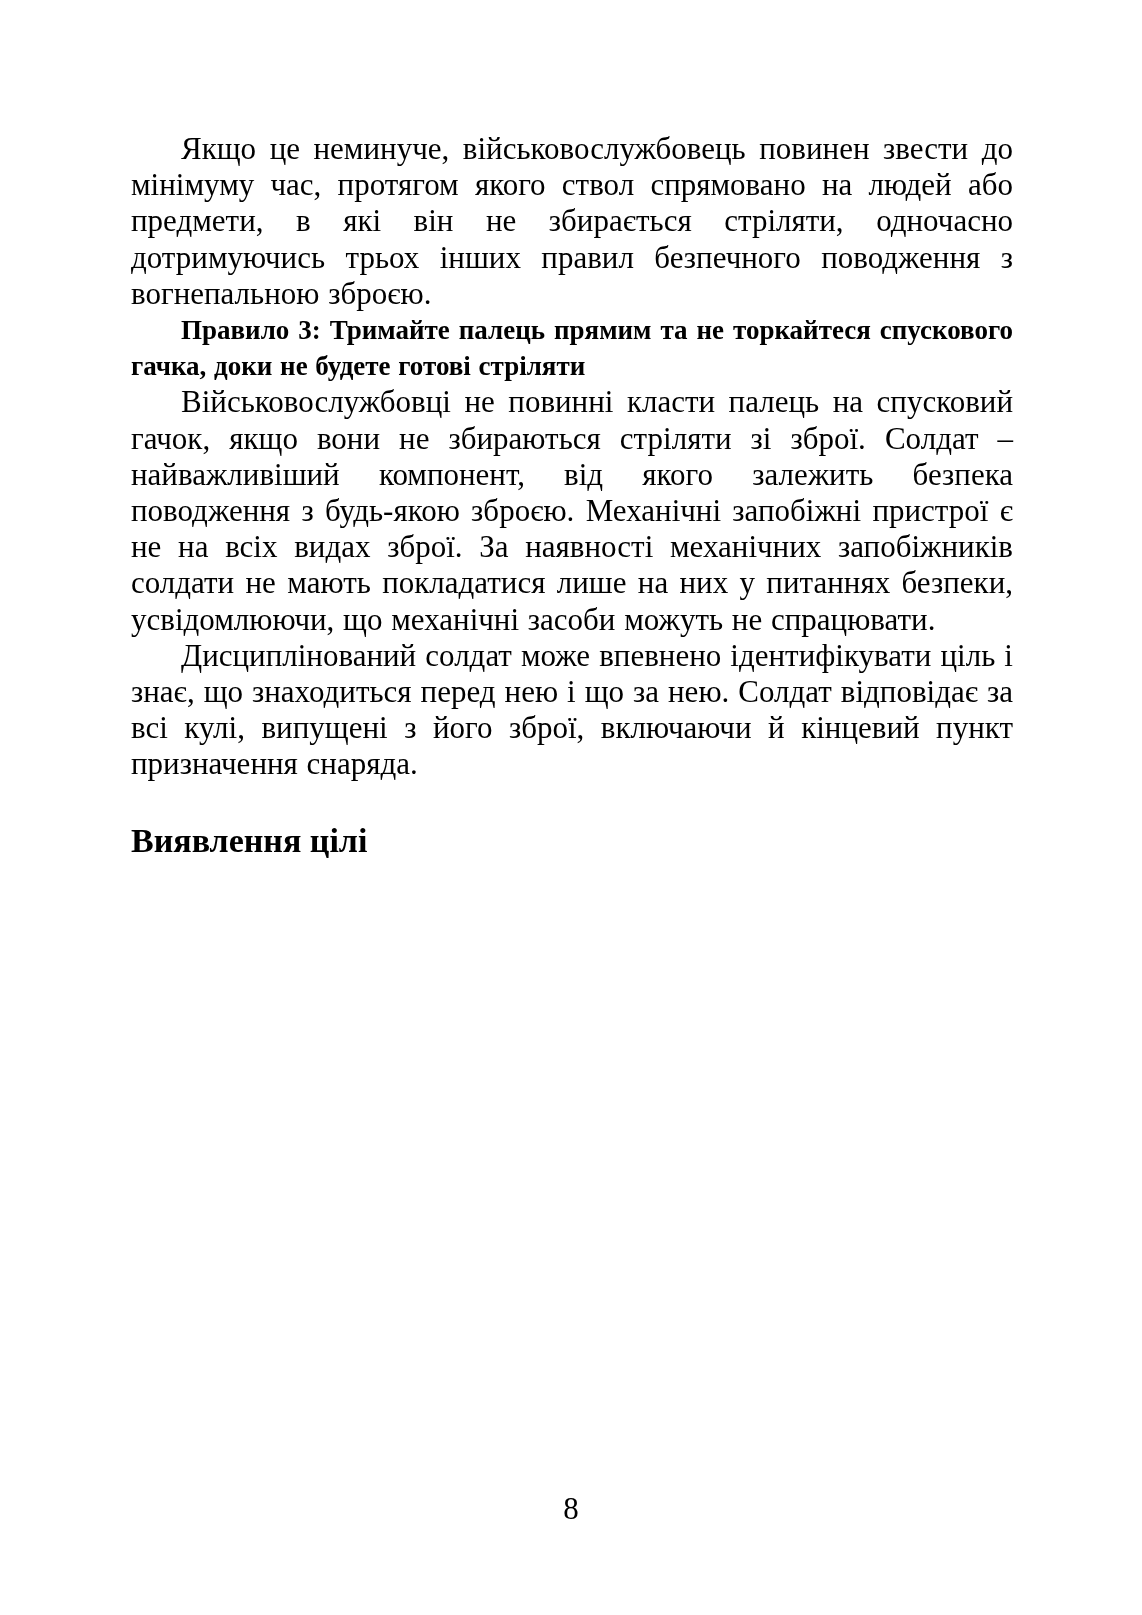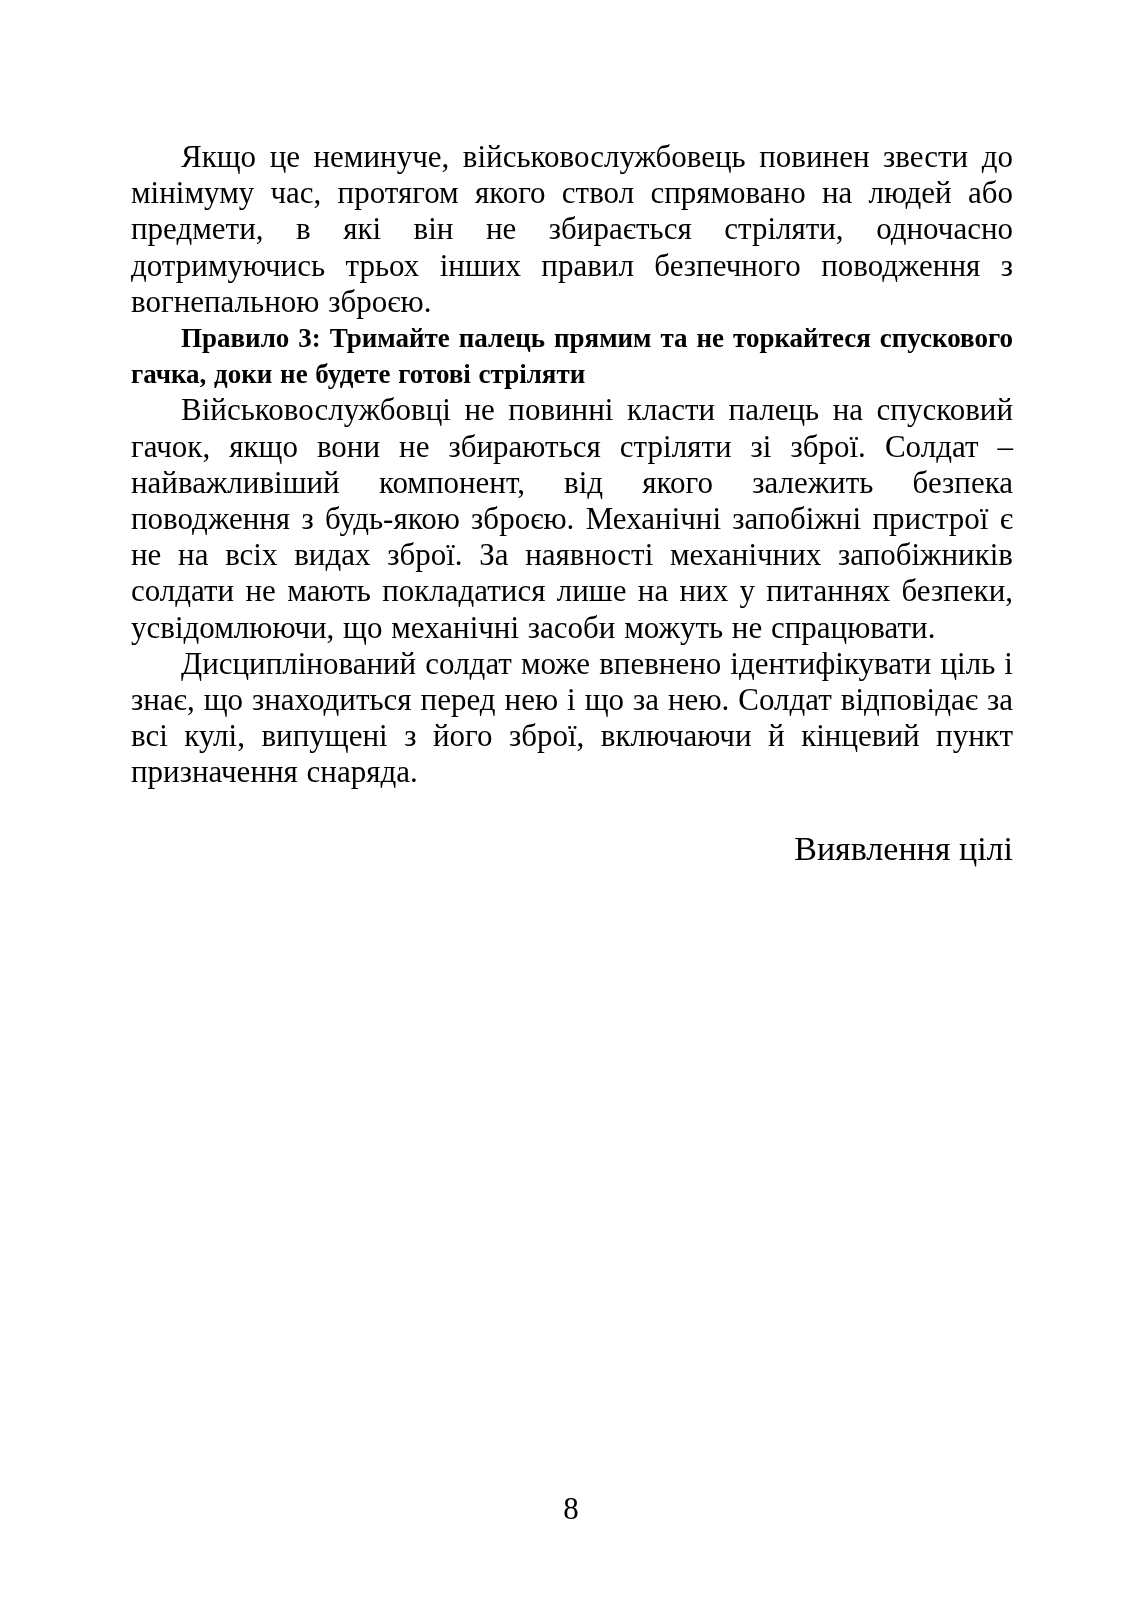--- a/index.html
+++ b/index.html
@@ -12,21 +12,21 @@
     width: 1142px;
     height: 1615px;
     background: #ffffff;
     color: #000000;
     font-family: "Liberation Serif", "DejaVu Serif", serif;
     overflow: hidden;
   }
   .content {
     position: absolute;
     left: 131px;
-    top: 12px;
+    top: 4px;
     width: 882px;
     padding-top: 127px;
   }
   .body-par {
     margin: 0;
     font-size: 31px;
     line-height: 36.2px;
     text-align: justify;
     text-indent: 50px;
     word-spacing: 1px;
@@ -37,22 +37,22 @@
     line-height: 36.2px;
     font-weight: bold;
     text-align: justify;
     text-indent: 50px;
     word-spacing: 1px;
   }
   .section-heading {
     margin: 38px 0 62px 0;
     font-size: 34px;
     line-height: 40px;
-    font-weight: normal;
-    text-align: right;
+    font-weight: bold;
+    text-align: left;
     text-indent: 0;
   }
   .page-number {
     position: absolute;
     top: 1491px;
     left: 0;
     right: 0;
     font-size: 31px;
     line-height: 36.2px;
     text-align: center;

